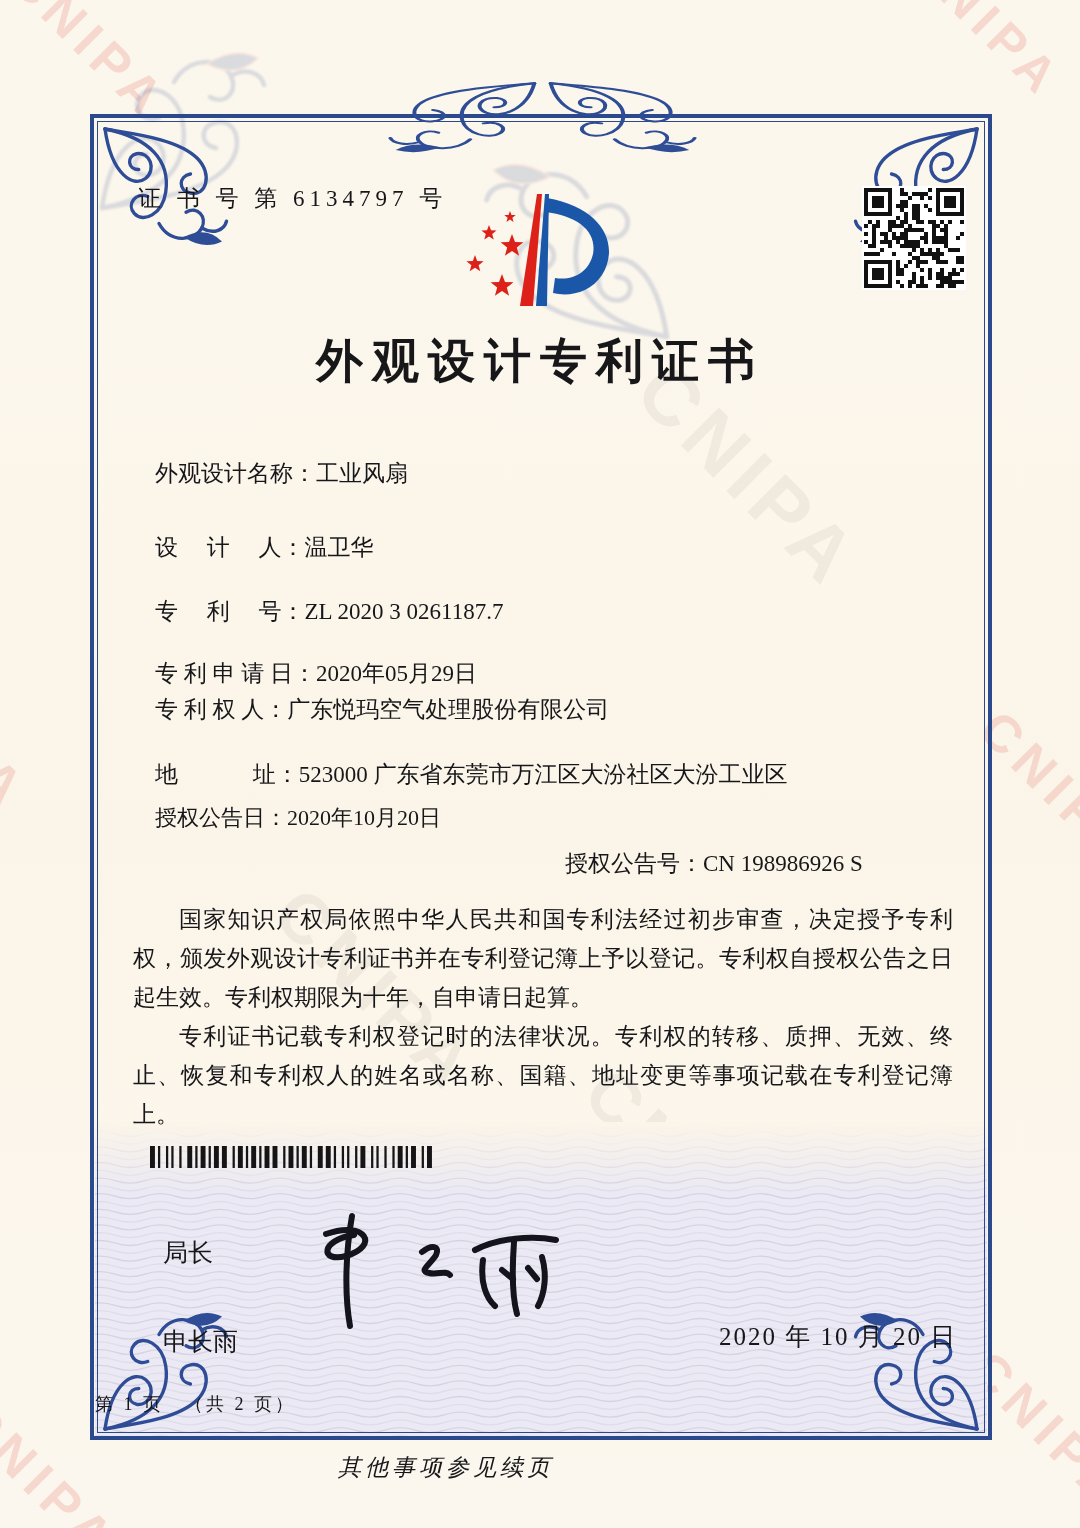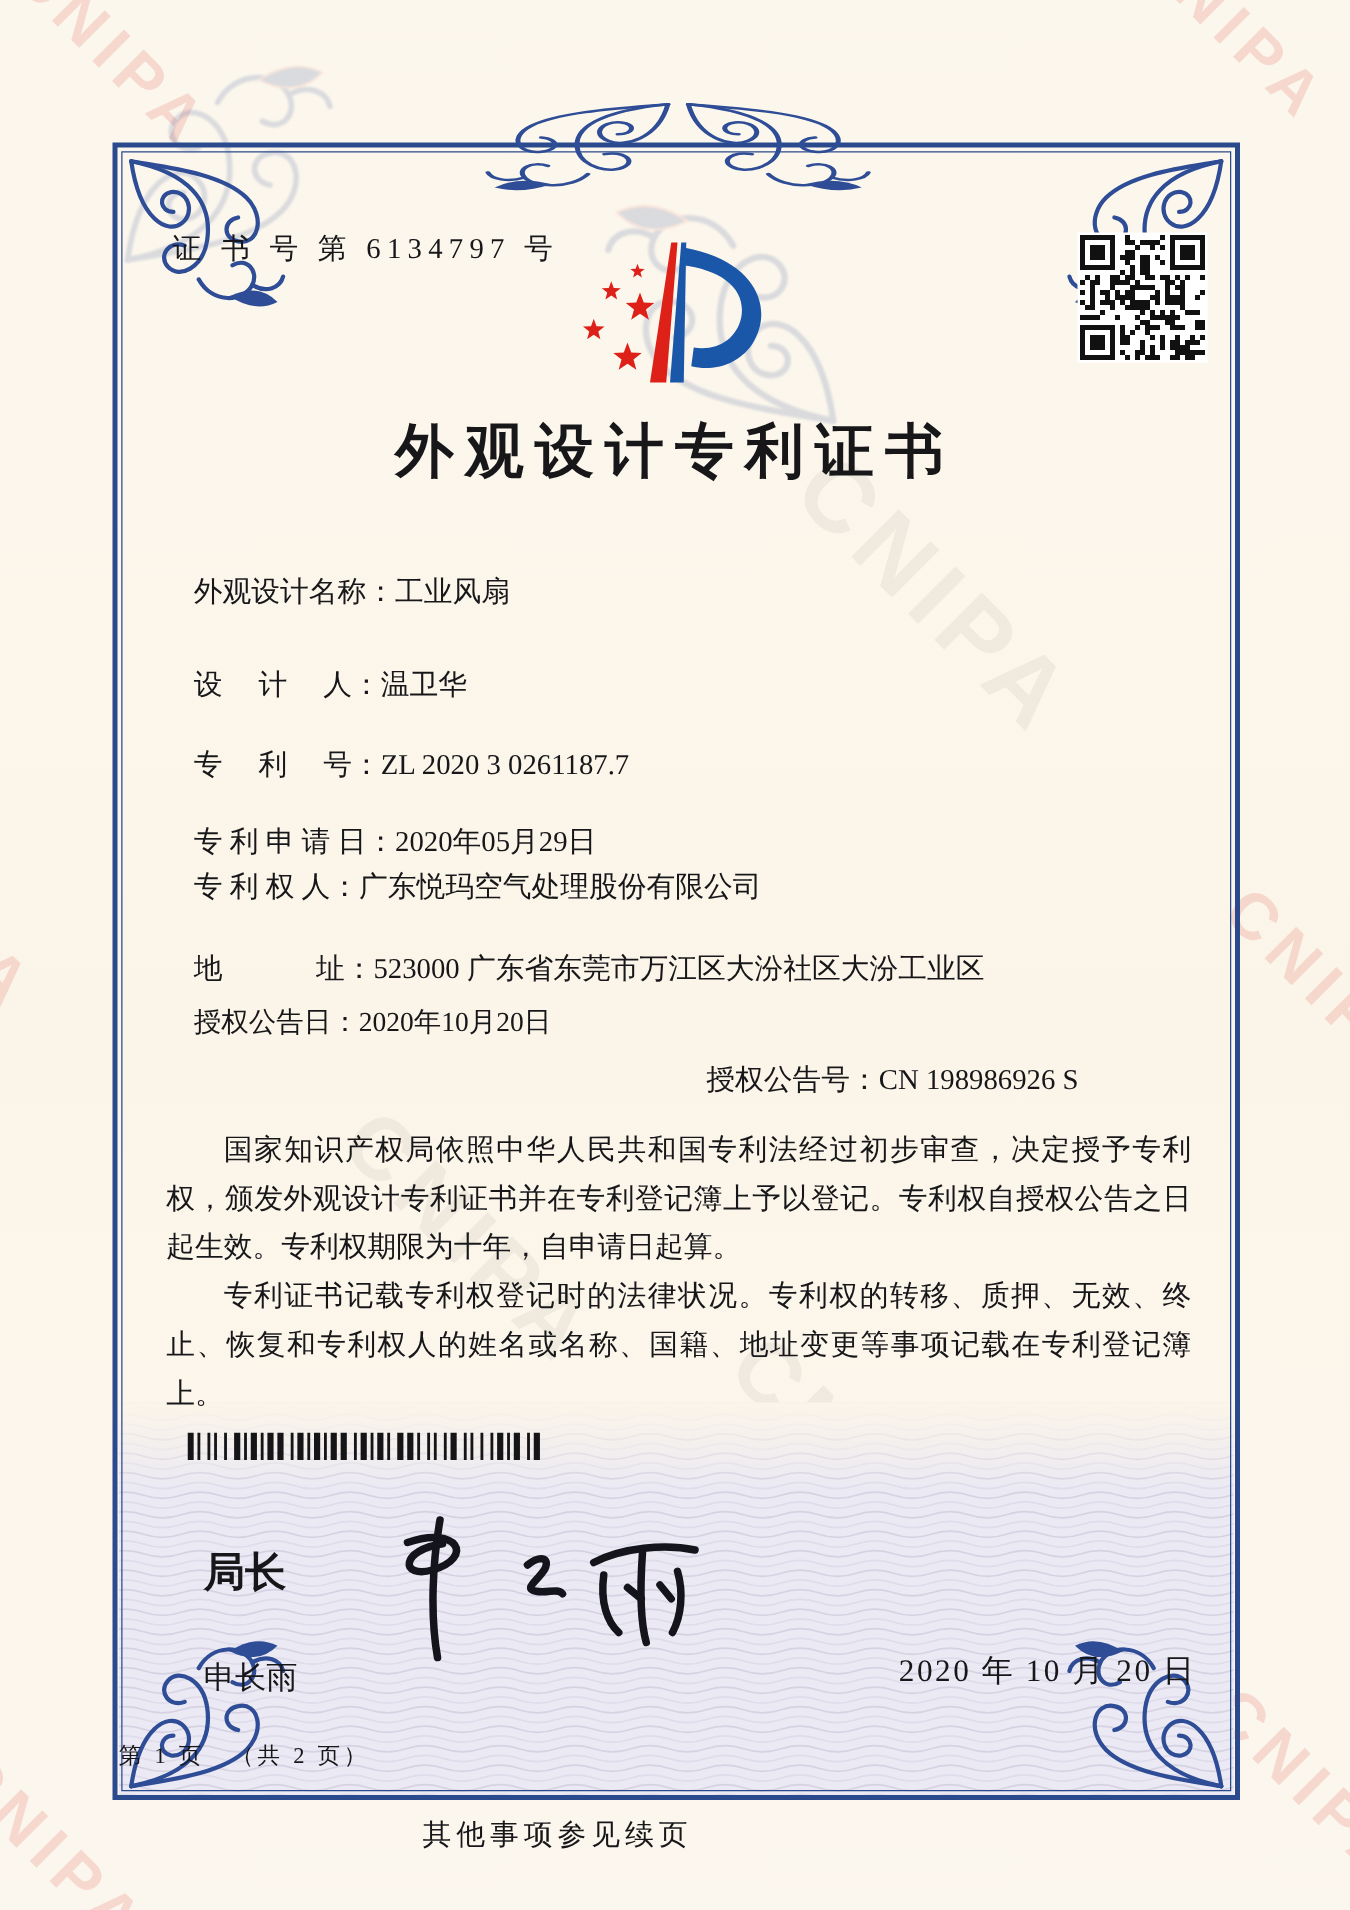--- a/index.html
+++ b/index.html
@@ -47,26 +47,26 @@
     font-size:23px; line-height:39px; text-align:justify;
   }
   .body-text p{margin:0; text-indent:2em;}
   
   .waveband{position:absolute; left:95px; top:1122px; width:892px; height:317px; background:#ebe9f3; overflow:hidden;}
   .wavefade{position:absolute; left:95px; top:1122px; width:892px; height:70px;
     background:linear-gradient(180deg,#fbf5e9 0%,rgba(251,245,233,0) 100%);}
   
   .barcode{position:absolute; left:150px; top:1146px;}
   
-  .chief-label{position:absolute; left:163px; top:1236px; font-size:33px; font-family:"Liberation Sans",sans-serif;font-weight:bold;}
+  .chief-label{position:absolute; left:163px; top:1236px; font-size:25px; font-family:"Liberation Sans",sans-serif;}
   .chief-name{position:absolute; left:163px; top:1325px; font-size:25px; font-family:"Liberation Sans",sans-serif;}
   .signature{position:absolute; left:290px; top:1200px;}
   .issue-date{position:absolute; left:719px; top:1320px; font-size:25px; letter-spacing:2px;}
   .page-ind{position:absolute; left:95px; top:1392px; width:1013px; text-align:left; font-size:18px; letter-spacing:3px;}
-  .footer-note{position:absolute; left:0; top:1452px; width:892px; text-align:center; font-size:23px; letter-spacing:4px;}
+  .footer-note{position:absolute; left:0; top:1452px; width:892px; text-align:center; font-size:23px; letter-spacing:4px;font-style:italic;}
   .orn{position:absolute; pointer-events:none;}
 </style>
 </head>
 <body>
 
 <div class="page">
 
   <div class="wm red" style="left:-10px; top:10px; font-size:52px;">CNIPA</div>
   <div class="wm red" style="left:890px; top:-8px; font-size:50px;">CNIPA</div>
   <div class="wm red" style="left:-150px; top:700px; font-size:52px;">CNIPA</div>

